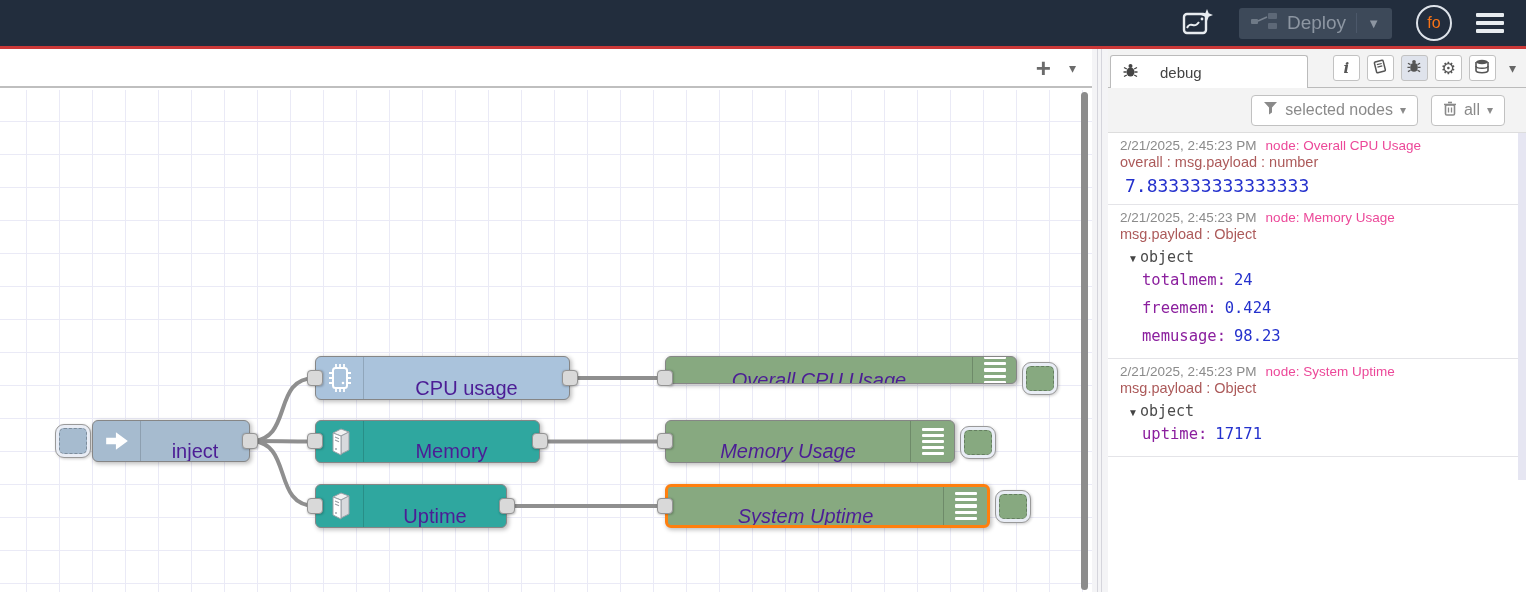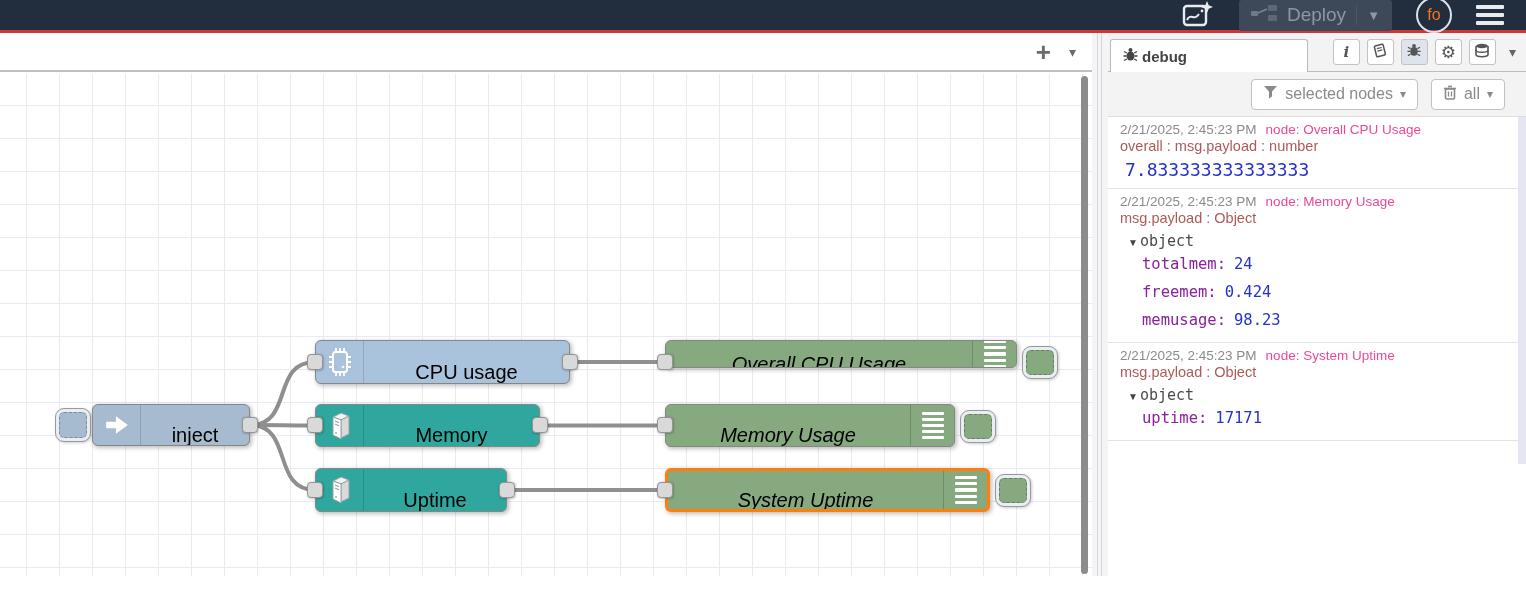--- a/index.html
+++ b/index.html
@@ -1,19 +1,19 @@
 <!DOCTYPE html>
 <html><head>
 <meta charset="utf-8">
 <style>
   * { margin:0; padding:0; box-sizing:border-box; }
   html,body { width:1526px; height:592px; overflow:hidden; font-family:"Liberation Sans", sans-serif; background:#fff; }
 
   
-  .header { height:30px; background:#222d3d; display:flex; align-items:center; justify-content:flex-end; gap:24px; padding-right:22px; }
+  .header { height:46px; background:#222d3d; display:flex; align-items:center; justify-content:flex-end; gap:24px; padding-right:22px; }
   .red-line { height:3px; background:#cc3838; }
   .hdr-icon-btn { display:flex; align-items:center; justify-content:center; cursor:pointer; }
   .deploy-btn { height:31px; background:#3d4959; border-radius:3px; display:flex; align-items:center; padding:0 12px; gap:10px; color:#8d96a2; font-size:19px; }
   .deploy-caret { font-size:13px; color:#8d96a2; padding-left:10px; border-left:1px solid #4c586a; height:20px; display:flex; align-items:center; }
   .avatar { width:36px; height:36px; border-radius:50%; border:2.5px solid #dde2e9; color:#f97316; font-size:16px; display:flex; align-items:center; justify-content:center; }
   .burger { display:flex; flex-direction:column; gap:4px; }
   .burger span { width:28px; height:4px; background:#e8ecf0; border-radius:1px; }
 
   
   .main { display:flex; height:543px; }
@@ -23,39 +23,39 @@
   .tab-caret { font-size:14px; color:#6b6b6b; cursor:pointer; }
   .grid { position:absolute; top:41px; left:0; right:0; bottom:0;
     background-image: linear-gradient(to right, #eaeaf6 1.5px, transparent 1.5px),
                       linear-gradient(to bottom, #eaeaf6 1.5px, transparent 1.5px);
     background-size:33px 33px; background-position:26px 31px; }
   .wires { position:absolute; left:0; top:0; }
   .canvas-vscroll { position:absolute; right:4px; top:2px; bottom:2px; width:7px; background:#8c8c8c; border-radius:4px; }
 
   
   .node { position:absolute; border:1.5px solid #868686; border-radius:6px; box-shadow:1.5px 1.5px 4px rgba(0,0,0,0.25); display:flex; align-items:stretch; overflow:hidden; cursor:pointer; }
-  .node-label { flex:1; display:flex; align-items:center; justify-content:center; font-size:20px; color:#000000; white-space:nowrap; padding:0 10px;margin-top:20px; }
+  .node-label { flex:1; display:flex; align-items:center; justify-content:center; font-size:20px; color:#4c1d95; white-space:nowrap; padding:0 10px;margin-top:20px; }
   .icon-box { width:48px; flex:0 0 auto; display:flex; align-items:center; justify-content:center; border-right:1px solid rgba(0,0,0,0.15); }
   .icon-box.right { border-right:none; border-left:1px solid rgba(0,0,0,0.18); width:44px; }
   .debug-node .node-label { font-style:italic; }
   .selected { border:3px solid #ff7f0e; }
   .port { position:absolute; width:16px; height:16px; background:#d9d9d9; border:1.5px solid #949494; border-radius:4px; box-shadow:0.5px 0.5px 2px rgba(0,0,0,0.2); cursor:crosshair; }
   .node-btn { position:absolute; border:1.5px solid #9a9a9a; border-radius:9px; padding:3px; cursor:pointer; box-shadow:1px 1px 3px rgba(0,0,0,0.2); }
   .node-btn .inner { width:100%; height:100%; border-radius:5px; border:1px dashed rgba(0,0,0,0.25); }
   .dbg-bars { display:flex; flex-direction:column; gap:3px; }
   .dbg-bars span { width:22px; height:3.2px; background:#fff; border-radius:1px; }
 
   
   .separator { width:16px; flex:0 0 auto; background:#f4f4f6; cursor:col-resize;
     background-image: linear-gradient(to right, transparent 5px, #d5d5dc 5px, #d5d5dc 6px, transparent 6px, transparent 9px, #d5d5dc 9px, #d5d5dc 10px, transparent 10px); }
 
   
   .sidebar { width:418px; flex:0 0 auto; display:flex; flex-direction:column; background:#fff; }
   .sb-tabs { height:39px; background:#f3f3f3; border-bottom:1px solid #bbb; display:flex; align-items:flex-end; }
-  .sb-tab { height:33px; width:198px; margin-left:2px; background:#fff; border:1px solid #bbb; border-bottom:none; border-radius:3px 3px 0 0; display:flex; align-items:center; gap:4px; padding-left:12px; font-weight:bold; font-size:15px; color:#444; position:relative; top:1px; cursor:pointer; }
+  .sb-tab { height:33px; width:198px; margin-left:2px; background:#fff; border:1px solid #bbb; border-bottom:none; border-radius:3px 3px 0 0; display:flex; align-items:center; gap:22px; padding-left:12px; font-weight:normal; font-size:15px; color:#444; position:relative; top:1px; cursor:pointer; }
   .sb-minis { margin-left:auto; display:flex; align-items:center; gap:7px; padding:0 10px 6px 0; }
   .mini-btn { width:27px; height:26px; background:#fff; border:1px solid #c2c2c2; border-radius:3px; display:flex; align-items:center; justify-content:center; color:#555; cursor:pointer; }
   .mini-btn.active { background:#dfe3ec; }
   .sb-caret { color:#666; font-size:14px; margin-left:6px; cursor:pointer; }
   .info-glyph { font-family:"DejaVu Serif", serif; font-style:italic; font-weight:bold; font-size:15px; }
   .gear-glyph { font-size:17px; line-height:1; }
 
   .sb-toolbar { height:45px; background:#f3f3f3; border-bottom:1px solid #ddd; display:flex; align-items:center; justify-content:flex-end; gap:13px; padding-right:21px; flex:0 0 auto; }
   .tool-btn { height:31px; background:#fff; border:1px solid #c1c1c1; border-radius:4px; color:#8a8a8a; font-size:16px; display:flex; align-items:center; gap:7px; padding:0 11px; cursor:pointer; }
   .tool-caret { font-size:12px; color:#8a8a8a; }

